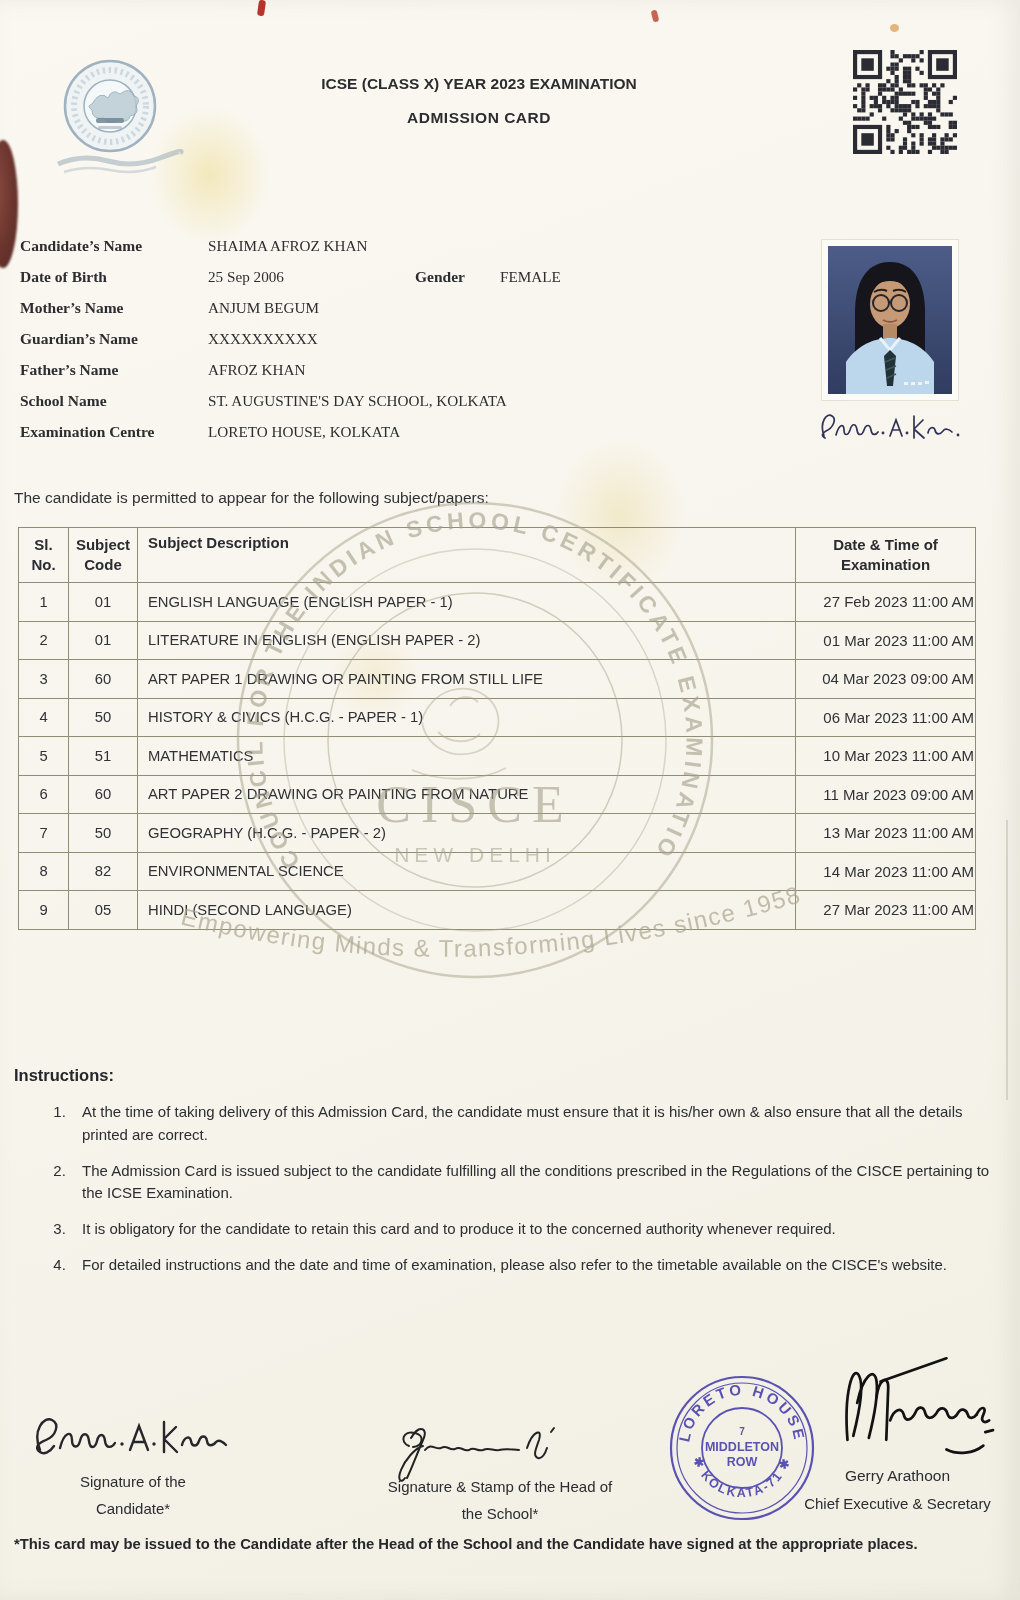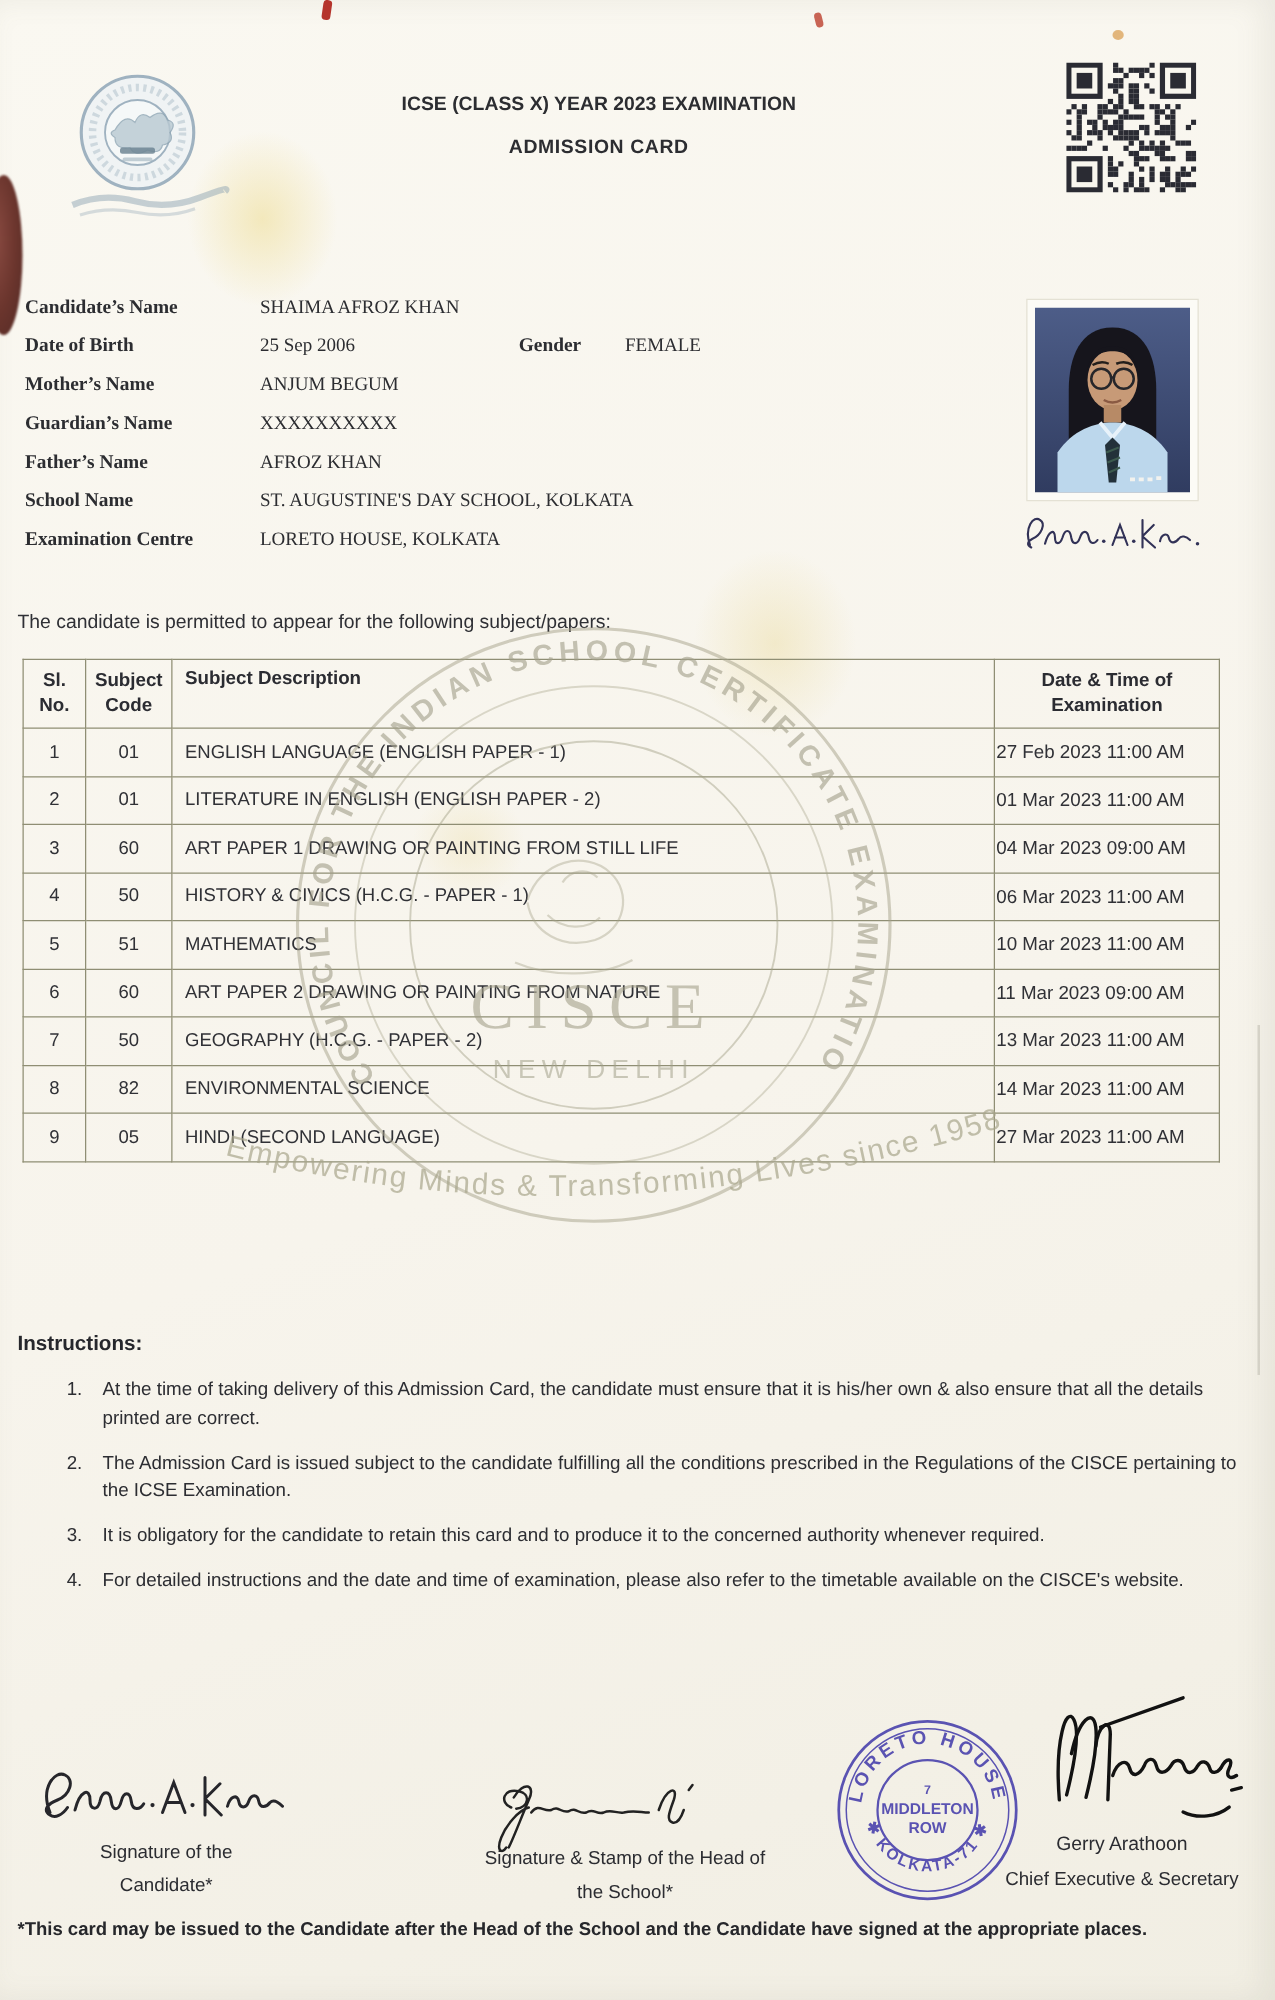--- a/index.html
+++ b/index.html
@@ -34,21 +34,21 @@
   
   .permitted{position:absolute;left:14px;top:489px;font-size:15.5px;color:#2f3035;}
   
   .tbl{position:absolute;left:18px;top:527px;border-collapse:collapse;table-layout:fixed;width:957px;z-index:1;}
   .tbl th,.tbl td{border:1.3px solid #8f8e74;overflow:hidden;}
   .tbl th{height:49px;font-size:15px;font-weight:700;color:#2b2c32;white-space:pre-line;vertical-align:middle;text-align:center;line-height:1.35;}
   .tbl th.c2{text-align:left;vertical-align:top;padding:5px 0 0 10px;}
   .tbl td{height:35.5px;font-size:14.8px;color:#303136;}
   .tbl td.c0,.tbl td.c1{text-align:center;}
   .tbl td.c2{padding-left:10px;}
-  .tbl td.c3{text-align:left;font-size:15px;margin-top:45px;}
+  .tbl td.c3{text-align:right;font-size:15px;margin-top:45px;}
   
   #stamp-overlay{position:absolute;left:150px;top:470px;width:700px;height:560px;pointer-events:none;z-index:5;}
   
   .instructions{position:absolute;left:14px;top:1066px;width:982px;}
   .instructions h3{margin:0;font-size:16.5px;font-weight:700;color:#26272c;}
   .instructions ol{margin:16px 0 0 0;padding-left:56px;}
   .instructions li{padding-left:12px;margin-bottom:13px;font-size:15px;line-height:1.52;color:#2c2d32;}
   
   .sig-img{position:absolute;}
   .cap{position:absolute;text-align:center;font-size:15px;line-height:1.8;color:#2b2c31;}

